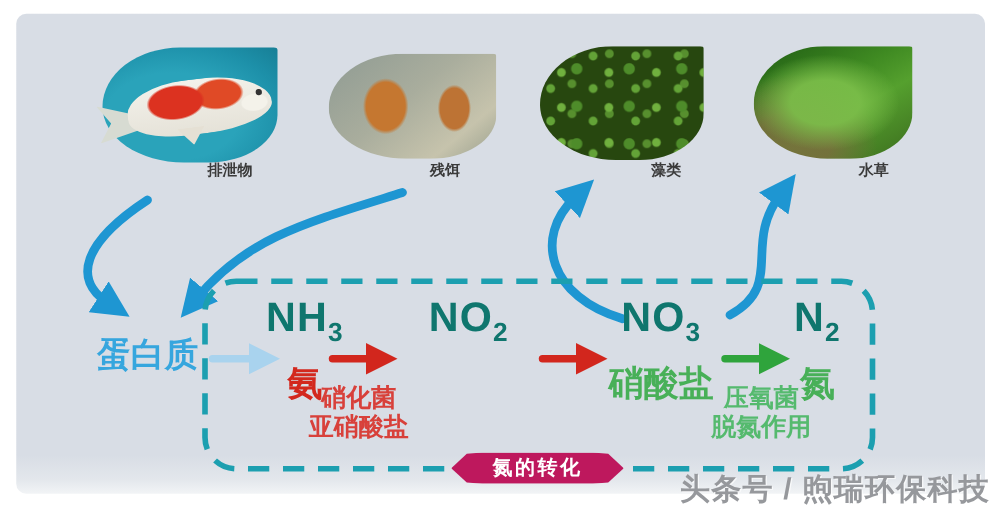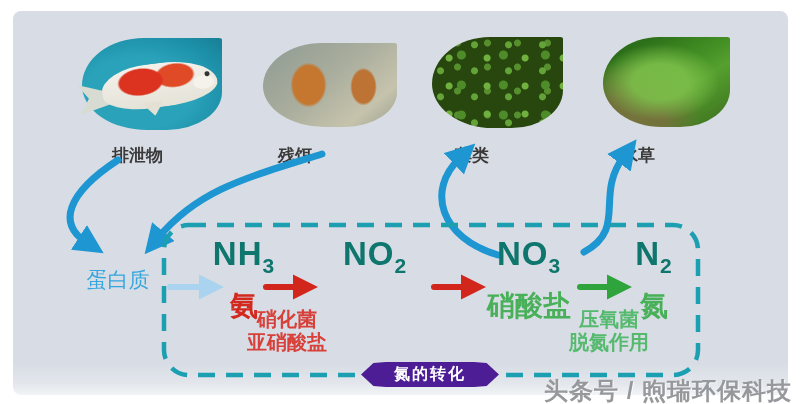--- a/index.html
+++ b/index.html
@@ -47,31 +47,31 @@
     border-radius:48% 55% 55% 45% / 60% 65% 50% 45%;
     background:
       radial-gradient(ellipse 30px 18px at 34% 38%,#dc3220 0 70%,rgba(220,50,32,0) 78%),
       radial-gradient(ellipse 26px 16px at 64% 32%,#e04a26 0 68%,rgba(224,74,38,0) 78%),
       radial-gradient(ellipse 14px 9px at 88% 55%,#f4f2ea 0 70%,rgba(244,242,234,0) 80%),
       linear-gradient(#f3f1ea,#e5e2d8);}
   .koi-fin{position:absolute;left:62px;top:42px;width:22px;height:14px;background:#e5e0d4;
     clip-path:polygon(0 0,100% 0,55% 100%);}
   .koi-eye{position:absolute;left:128px;top:18px;width:5px;height:5px;border-radius:50%;background:#333;}
   
-  .leaf-label{position:absolute;font-size:17px;color:#3a3a3a;font-weight:bold;
-    text-align:left;width:90px;top:144px;}
+  .leaf-label{position:absolute;font-size:12px;color:#3a3a3a;font-weight:bold;
+    text-align:right;width:90px;top:128px;}
   .lbl-excrement{left:112px;}
   .lbl-bait{left:278px;}
   .lbl-algae{left:455px;}
   .lbl-plants{left:621px;}
   
   .cycle-border{position:absolute;left:161px;top:222px;pointer-events:none;}
   .badge{
     position:absolute;left:361px;top:362px;width:138px;height:25px;
-    background:#4c1d95;color:#ffffff;font-size:16px;font-weight:bold;
+    background:#be185d;color:#ffffff;font-size:16px;font-weight:bold;
     display:flex;align-items:center;justify-content:center;letter-spacing:2px;
     clip-path:polygon(0 50%,9% 4%,18% 0,82% 0,91% 4%,100% 50%,91% 96%,82% 100%,18% 100%,9% 96%);
   }
   
   .stage{position:absolute;top:232px;text-align:center;}
   .stage .formula{font-size:33px;color:#0f766e;letter-spacing:1px;line-height:44px;font-weight:bold;}
   .stage .formula sub{font-size:21px;}
   .stage .name{font-size:28px;font-weight:bold;line-height:32px;margin-top:2px;}
   .st1{left:198px;width:92px;}
   .st2{left:316px;width:118px;}
@@ -79,21 +79,21 @@
   .st4{left:608px;width:92px;}
   .name-red{color:#d3281e;}
   .name-green{color:#48b058;}
   
   .note{position:absolute;top:308px;width:150px;text-align:center;
     font-size:20px;font-weight:bold;line-height:23px;}
   .note-red{left:212px;color:#d8403a;}
   .note-green{left:534px;color:#55ba6e;}
   
   .protein{position:absolute;left:70px;top:266px;width:96px;text-align:center;
-    font-size:21px;font-weight:normal;color:#36a6de;}
+    font-size:27px;font-weight:bold;color:#36a6de;}
   
   .arrows{position:absolute;left:0;top:0;pointer-events:none;}
   
   .watermark{position:absolute;right:8px;top:375px;font-size:24px;font-weight:bold;
     color:#96989c;letter-spacing:1px;text-shadow:1px 1px 0 rgba(255,255,255,.7);}
 </style>
 </head>
 <body>
 
 <div class="panel"></div>

